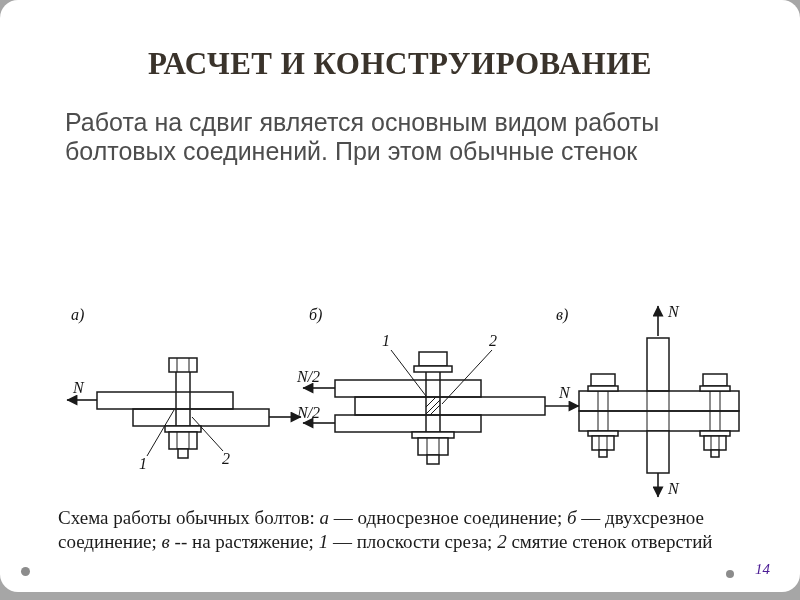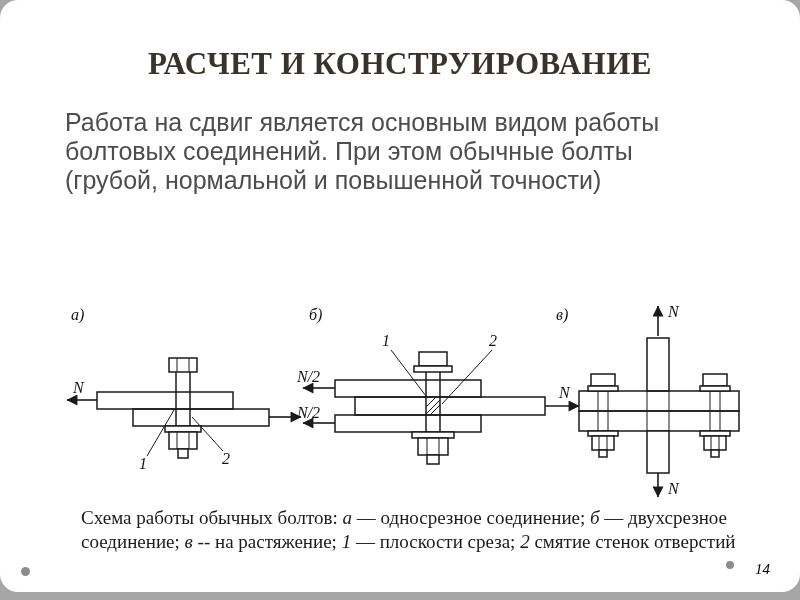--- a/index.html
+++ b/index.html
@@ -10,43 +10,42 @@
 
   .title { margin-top:46px; text-align:center; font-family:"Liberation Serif", serif;
            font-weight:bold; font-size:31px; line-height:36px; color:#3a332b; letter-spacing:.5px; }
 
   .body-text { margin:26px 0 0 65px; width:720px; font-size:25px; line-height:29px; color:#4d4d4d; }
 
   .figure { position:absolute; left:55px; top:296px; width:700px; height:207px; background:#ffffff; }
   .figure svg { width:100%; height:100%; display:block; }
   .dlabel { font-family:"Liberation Serif", serif; font-style:italic; font-size:16px; }
 
-  .caption { position:absolute; left:81px; top:506px; width:655px;
+  .caption { position:absolute; left:58px; top:506px; width:655px;
              font-family:"Liberation Serif", serif; font-size:19px; line-height:24px; color:#1b1b1b; }
   .caption .it { font-style:italic; }
 
   .dot-left { position:absolute; left:21px; top:567px; width:9px; height:9px; border-radius:50%; background:#8c8c8c; }
-  .pageno { position:absolute; right:30px; top:561px; display:flex; align-items:flex-start; gap:21px;
-            font-family:"Liberation Serif", serif; font-style:italic; font-size:15px; color:#000000; }
+  .pageno { position:absolute; right:30px; top:561px; display:flex; align-items:flex-end; gap:21px;
+            font-family:"Liberation Serif", serif; font-style:italic; font-size:15px; color:#4c1d95; }
   .pageno .dot { width:8px; height:8px; border-radius:50%; background:#8c8c8c; display:inline-block; }
 </style>
 </head>
 <body>
 
 <div class="stage">
   <div class="slide">
 
     <div class="title">
       <div>РАСЧЕТ И КОНСТРУИРОВАНИЕ</div>
     </div>
 
     <div class="body-text">
       <div>Работа на сдвиг является основным видом работы</div>
-      <div>болтовых соединений. При этом обычные болты</div>
-      <div>(грубой, нормальной и повышенной точности)</div>
+      <div>болтовых соединений. При этом обычные стенок</div>
     </div>
 
     <div class="figure">
       <svg viewBox="0 0 700 207">
         <defs>
           <marker id="arr" viewBox="0 0 10 10" refX="9.5" refY="5" markerWidth="12" markerHeight="11" markerUnits="userSpaceOnUse" orient="auto">
             <path d="M0,0 L10,5 L0,10 Z" fill="#1a1a1a"></path>
           </marker>
         </defs>
 

